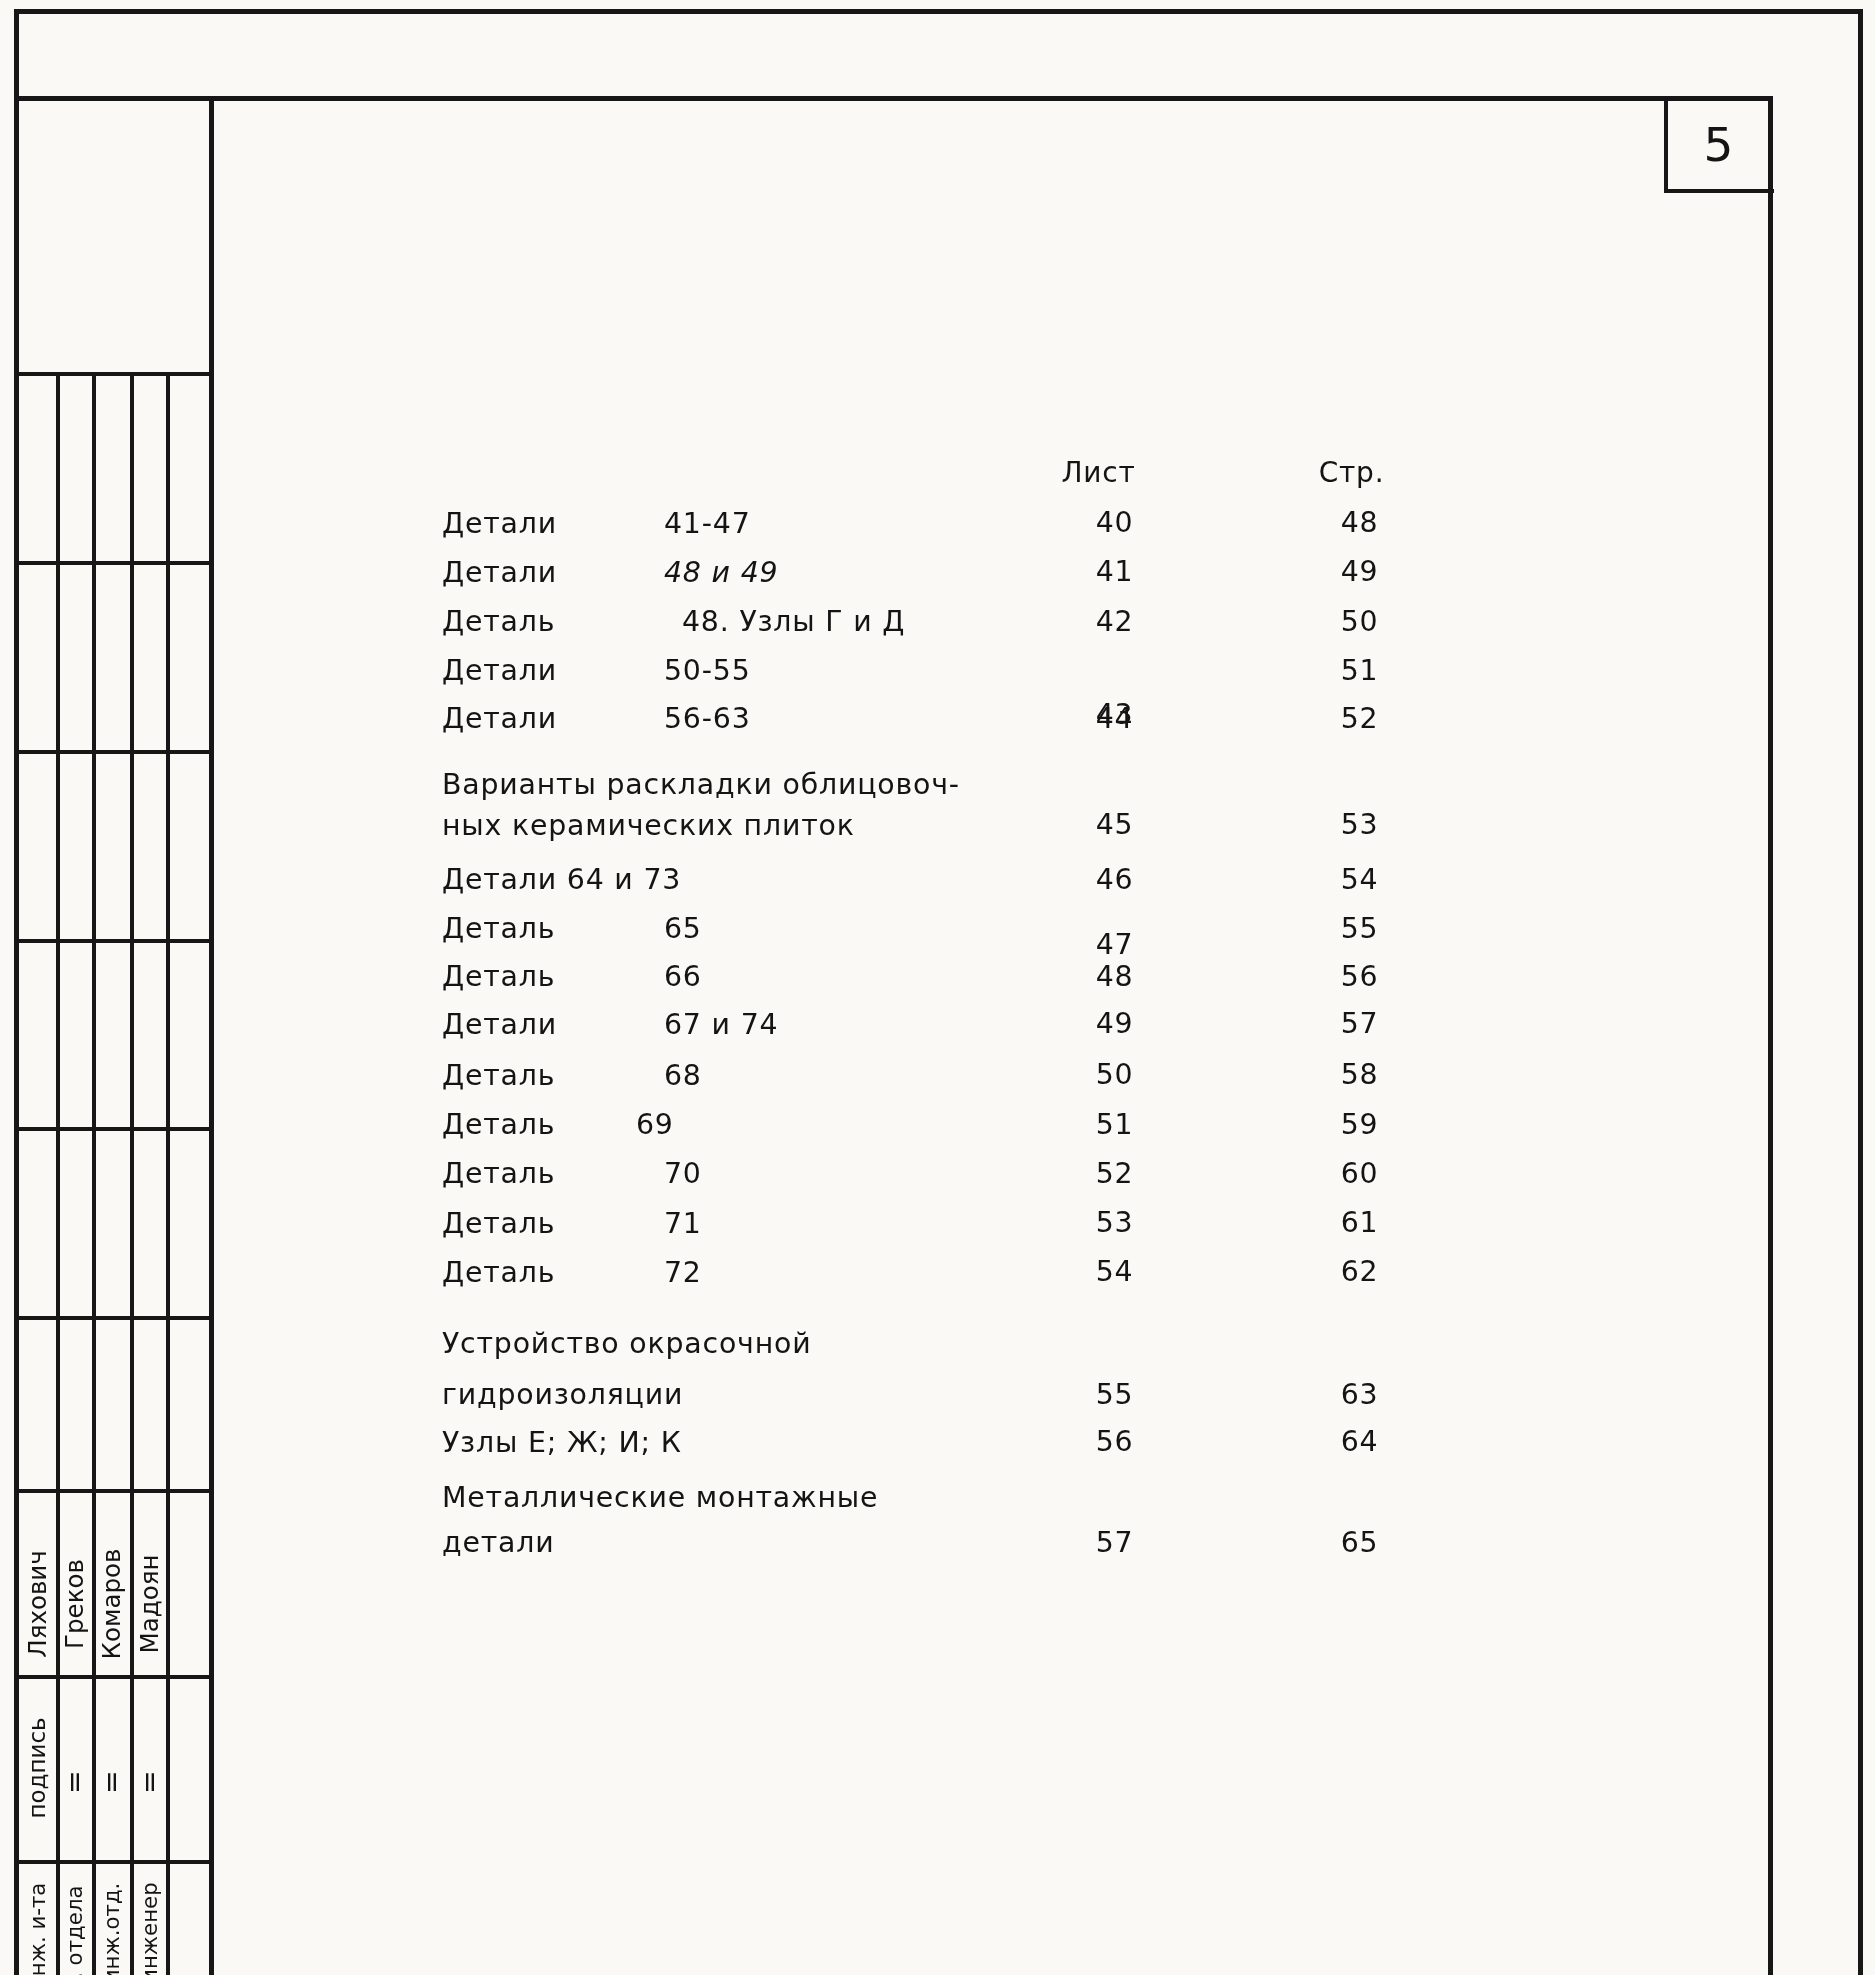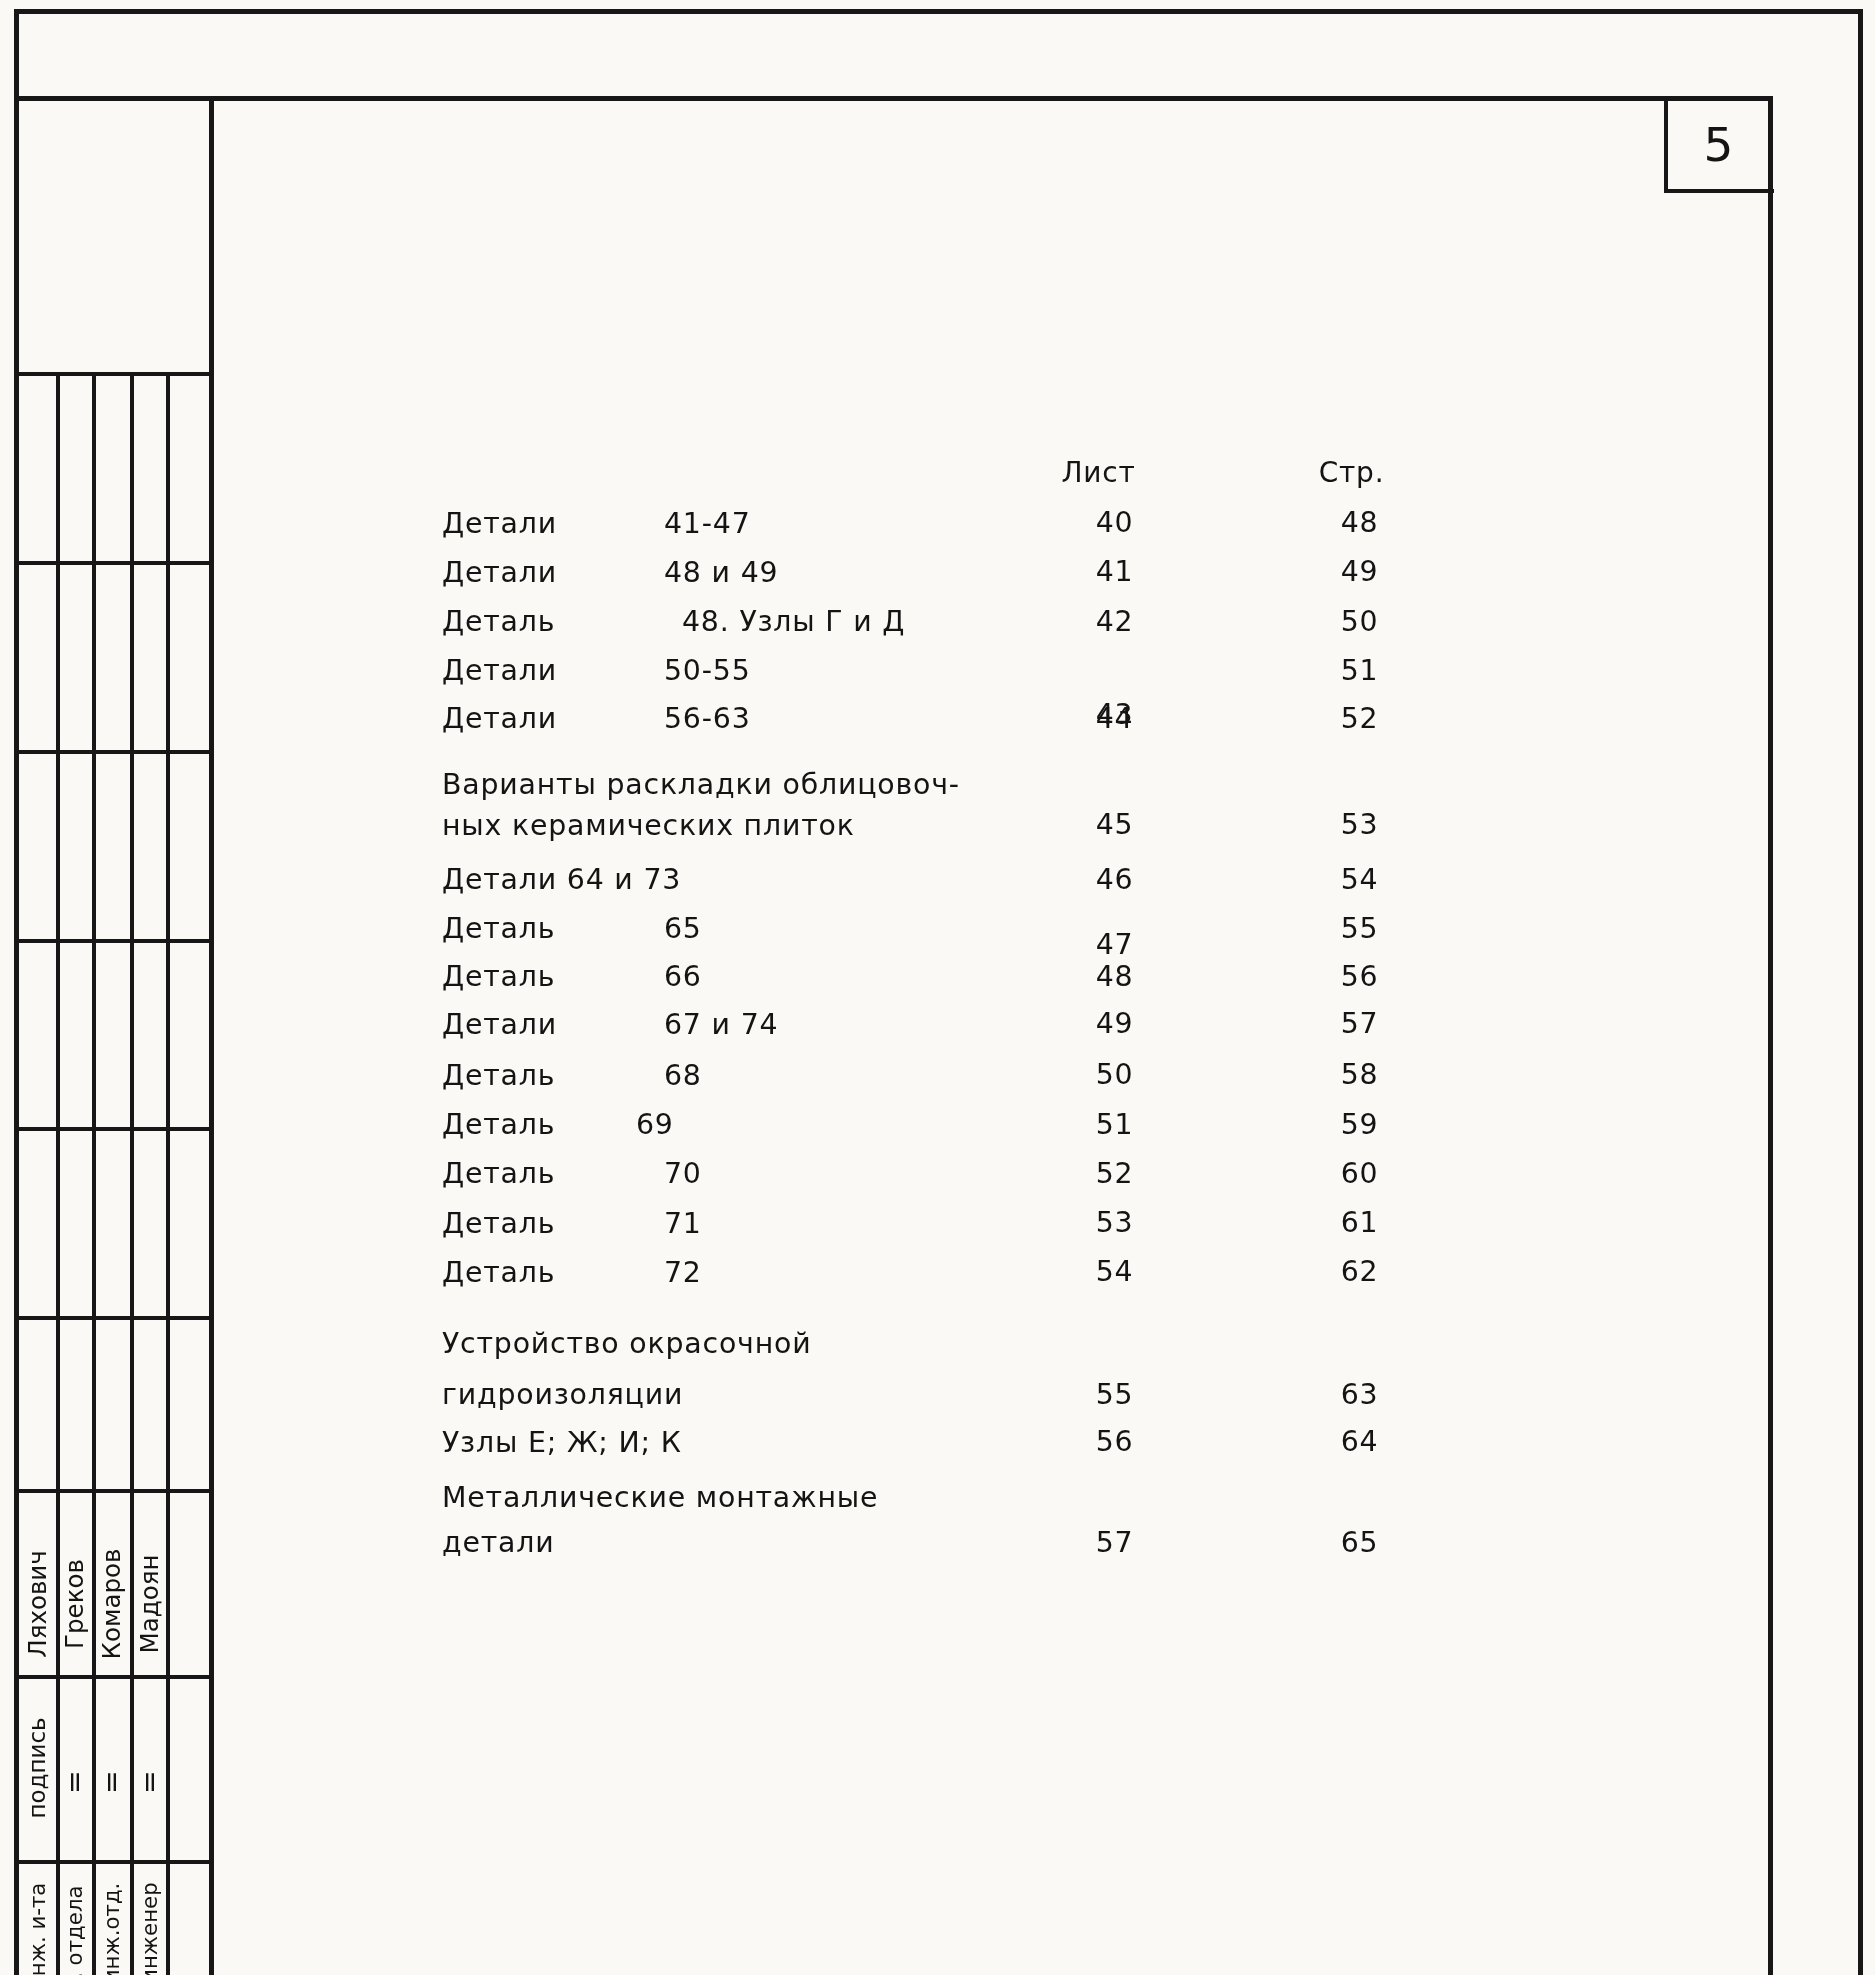--- a/index.html
+++ b/index.html
@@ -59,21 +59,21 @@
 
   <div class="cbox" style="left:1043px;top:452px;width:111px;height:40px;font-size:28px;letter-spacing:0.8px;">Лист</div>
   <div class="cbox" style="left:1296px;top:452px;width:111px;height:40px;font-size:28px;letter-spacing:0.8px;">Стр.</div>
 
   <div id="toc-rows">
       <div class="txt toc-font" style="position: absolute; left: 442px; top: 523px; transform: translateY(-50%); white-space: pre;">Детали</div>
       <div class="txt toc-font" style="position: absolute; left: 664px; top: 523px; transform: translateY(-50%); white-space: pre;">41-47</div>
       <div class=" toc-font" style="position: absolute; left: 1059px; top: 502px; width: 111px; height: 41px; display: flex; align-items: center; justify-content: center; white-space: pre;">40</div>
       <div class=" toc-font" style="position: absolute; left: 1304px; top: 502px; width: 111px; height: 41px; display: flex; align-items: center; justify-content: center; white-space: pre;">48</div>
       <div class="txt toc-font" style="position: absolute; left: 442px; top: 572px; transform: translateY(-50%); white-space: pre;">Детали</div>
-      <div class="txt toc-font" style="position: absolute; left: 664px; top: 572px; transform: translateY(-50%); white-space: pre;">48 и 49</div>
+      <div class="txt toc-font" style="position: absolute; left: 664px; top: 572px; transform: translateY(-50%); white-space: pre; font-style: italic;">48 и 49</div>
       <div class=" toc-font" style="position: absolute; left: 1059px; top: 551px; width: 111px; height: 41px; display: flex; align-items: center; justify-content: center; white-space: pre;">41</div>
       <div class=" toc-font" style="position: absolute; left: 1304px; top: 551px; width: 111px; height: 41px; display: flex; align-items: center; justify-content: center; white-space: pre;">49</div>
       <div class="txt toc-font" style="position: absolute; left: 442px; top: 621px; transform: translateY(-50%); white-space: pre;">Деталь</div>
       <div class="txt toc-font" style="position: absolute; left: 664px; top: 621px; transform: translateY(-50%); white-space: pre; margin-left: 18px;">48. Узлы Г и Д</div>
       <div class=" toc-font" style="position: absolute; left: 1059px; top: 601px; width: 111px; height: 41px; display: flex; align-items: center; justify-content: center; white-space: pre;">42</div>
       <div class=" toc-font" style="position: absolute; left: 1304px; top: 601px; width: 111px; height: 41px; display: flex; align-items: center; justify-content: center; white-space: pre;">50</div>
       <div class="txt toc-font" style="position: absolute; left: 442px; top: 670px; transform: translateY(-50%); white-space: pre;">Детали</div>
       <div class="txt toc-font" style="position: absolute; left: 664px; top: 670px; transform: translateY(-50%); white-space: pre;">50-55</div>
       <div class=" toc-font" style="position: absolute; left: 1059px; top: 650px; width: 111px; height: 41px; display: flex; align-items: center; justify-content: center; white-space: pre; margin-top: 44px;">43</div>
       <div class=" toc-font" style="position: absolute; left: 1304px; top: 650px; width: 111px; height: 41px; display: flex; align-items: center; justify-content: center; white-space: pre;">51</div>

